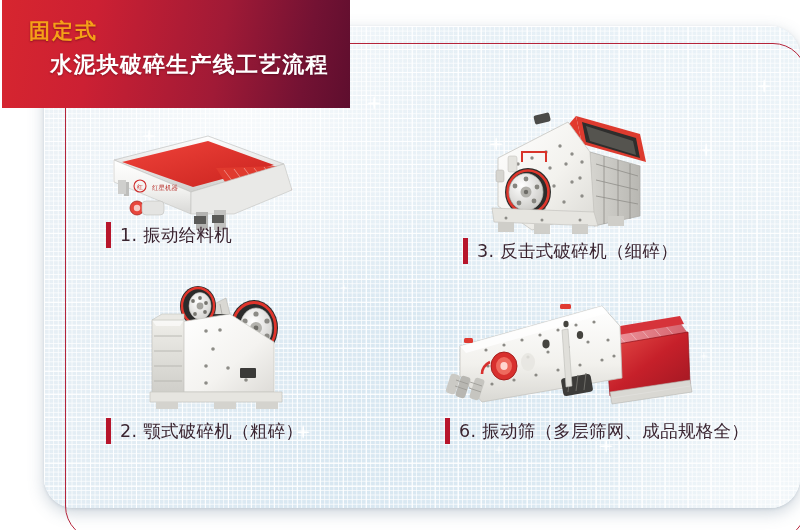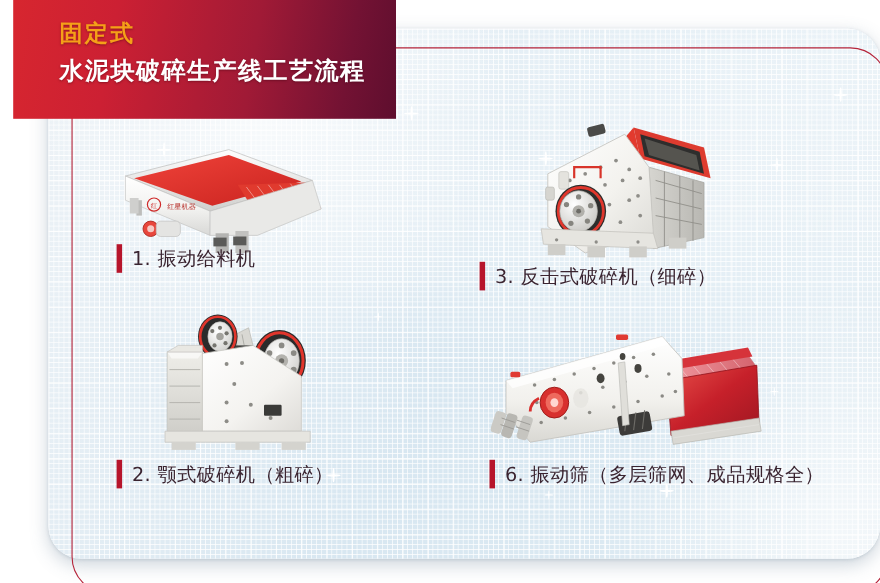--- a/index.html
+++ b/index.html
@@ -76,42 +76,43 @@
     border-radius: 50%;
   }
   .sparkle::before { width: 13px; height: 1.6px; filter: blur(0.5px); }
   .sparkle::after  { width: 1.6px; height: 13px; filter: blur(0.5px); }
   .sparkle.sm::before { width: 8px; height: 1.2px; }
   .sparkle.sm::after  { width: 1.2px; height: 8px; }
 
   
   .banner {
     position: absolute;
-    left: 12px; top: 0;
+    left: 2px; top: 0;
     width: 348px; height: 108px;
     background: linear-gradient(100deg, #d7262f 0%, #cc2033 26%, #a01a36 62%, #731233 86%, #5e0e2e 100%);
     z-index: 40;
-    padding: 17px 0 0 42px;
+    padding: 17px 0 0 27px;
   }
   .banner .t1 {
     color: #f5a018;
     font-size: 21px;
     font-weight: bold;
     letter-spacing: 2px;
     line-height: 28px;
     text-shadow: 0 1px 2px rgba(60,0,15,0.45);
   }
   .banner .t2 {
     color: #ffffff;
     font-size: 22px;
     font-weight: bold;
     letter-spacing: 1.2px;
     line-height: 32px;
     margin-top: 4px;
     text-shadow: 0 1px 2px rgba(60,0,15,0.45);
+    text-align: center;
   }
 
   
   .cell { position: absolute; z-index: 20; }
   .figure { position: absolute; }
 
   .caption {
     position: absolute;
     display: flex;
     align-items: center;
@@ -388,21 +389,21 @@
           <rect x="100" y="124" width="16" height="10"></rect>
           <rect x="136" y="116" width="16" height="10"></rect>
         </g>
         <g fill="#8e8d88">
           <circle cx="34" cy="118" r="1.5"></circle>
             <circle cx="70" cy="120" r="1.5"></circle>
             <circle cx="108" cy="120" r="1.5"></circle>
         </g>
       </svg>
     </div>
-    <div class="caption" style="left:36px; top:238px;">
+    <div class="caption" style="left:63px; top:238px;">
       <span class="bar"></span>
       <span class="txt">3. 反击式破碎机（细碎）</span>
     </div>
   </div>
 
   <div class="cell" style="left:400px; top:260px; width:400px; height:210px;">
     <div class="figure" style="left:46px; top:20px; width:250px; height:130px;">
       <svg class="mach" width="250" height="130" viewBox="0 0 250 130">
         <defs>
           <linearGradient id="vsBody" x1="0" y1="0" x2="0" y2="1">

